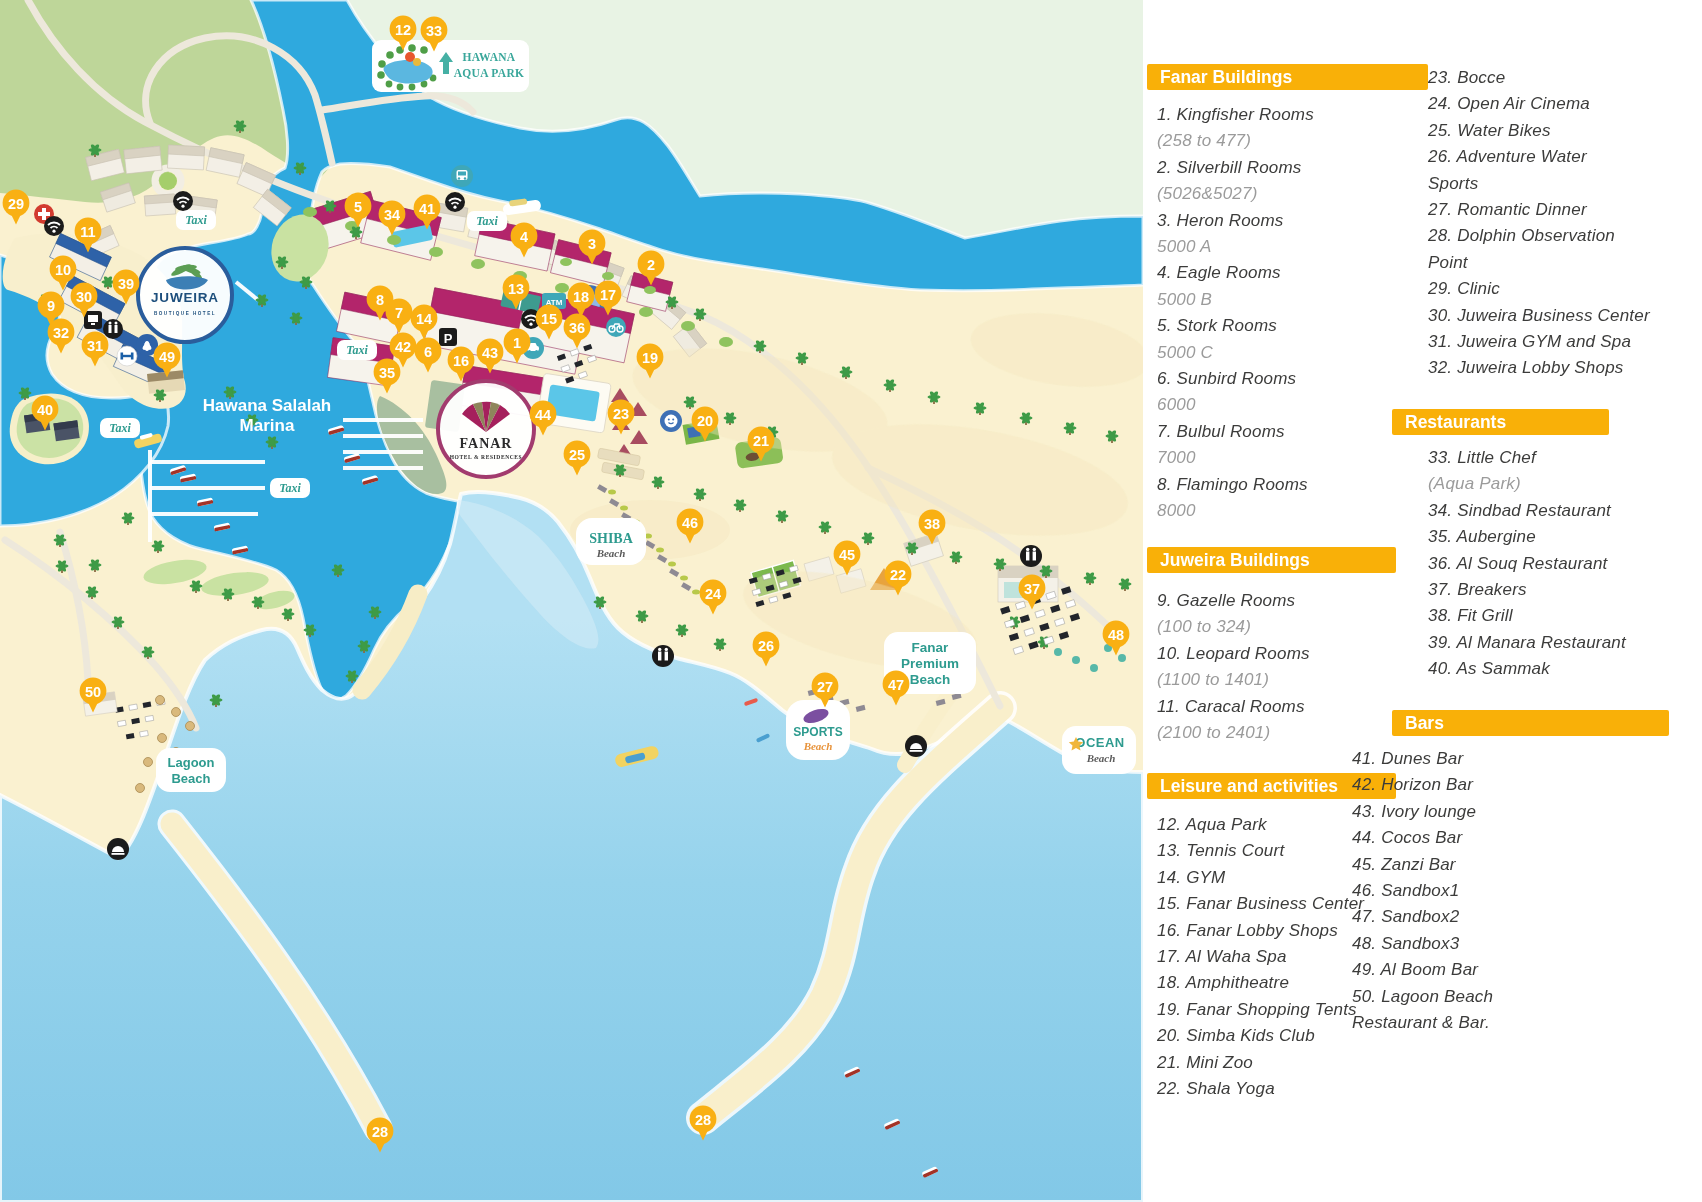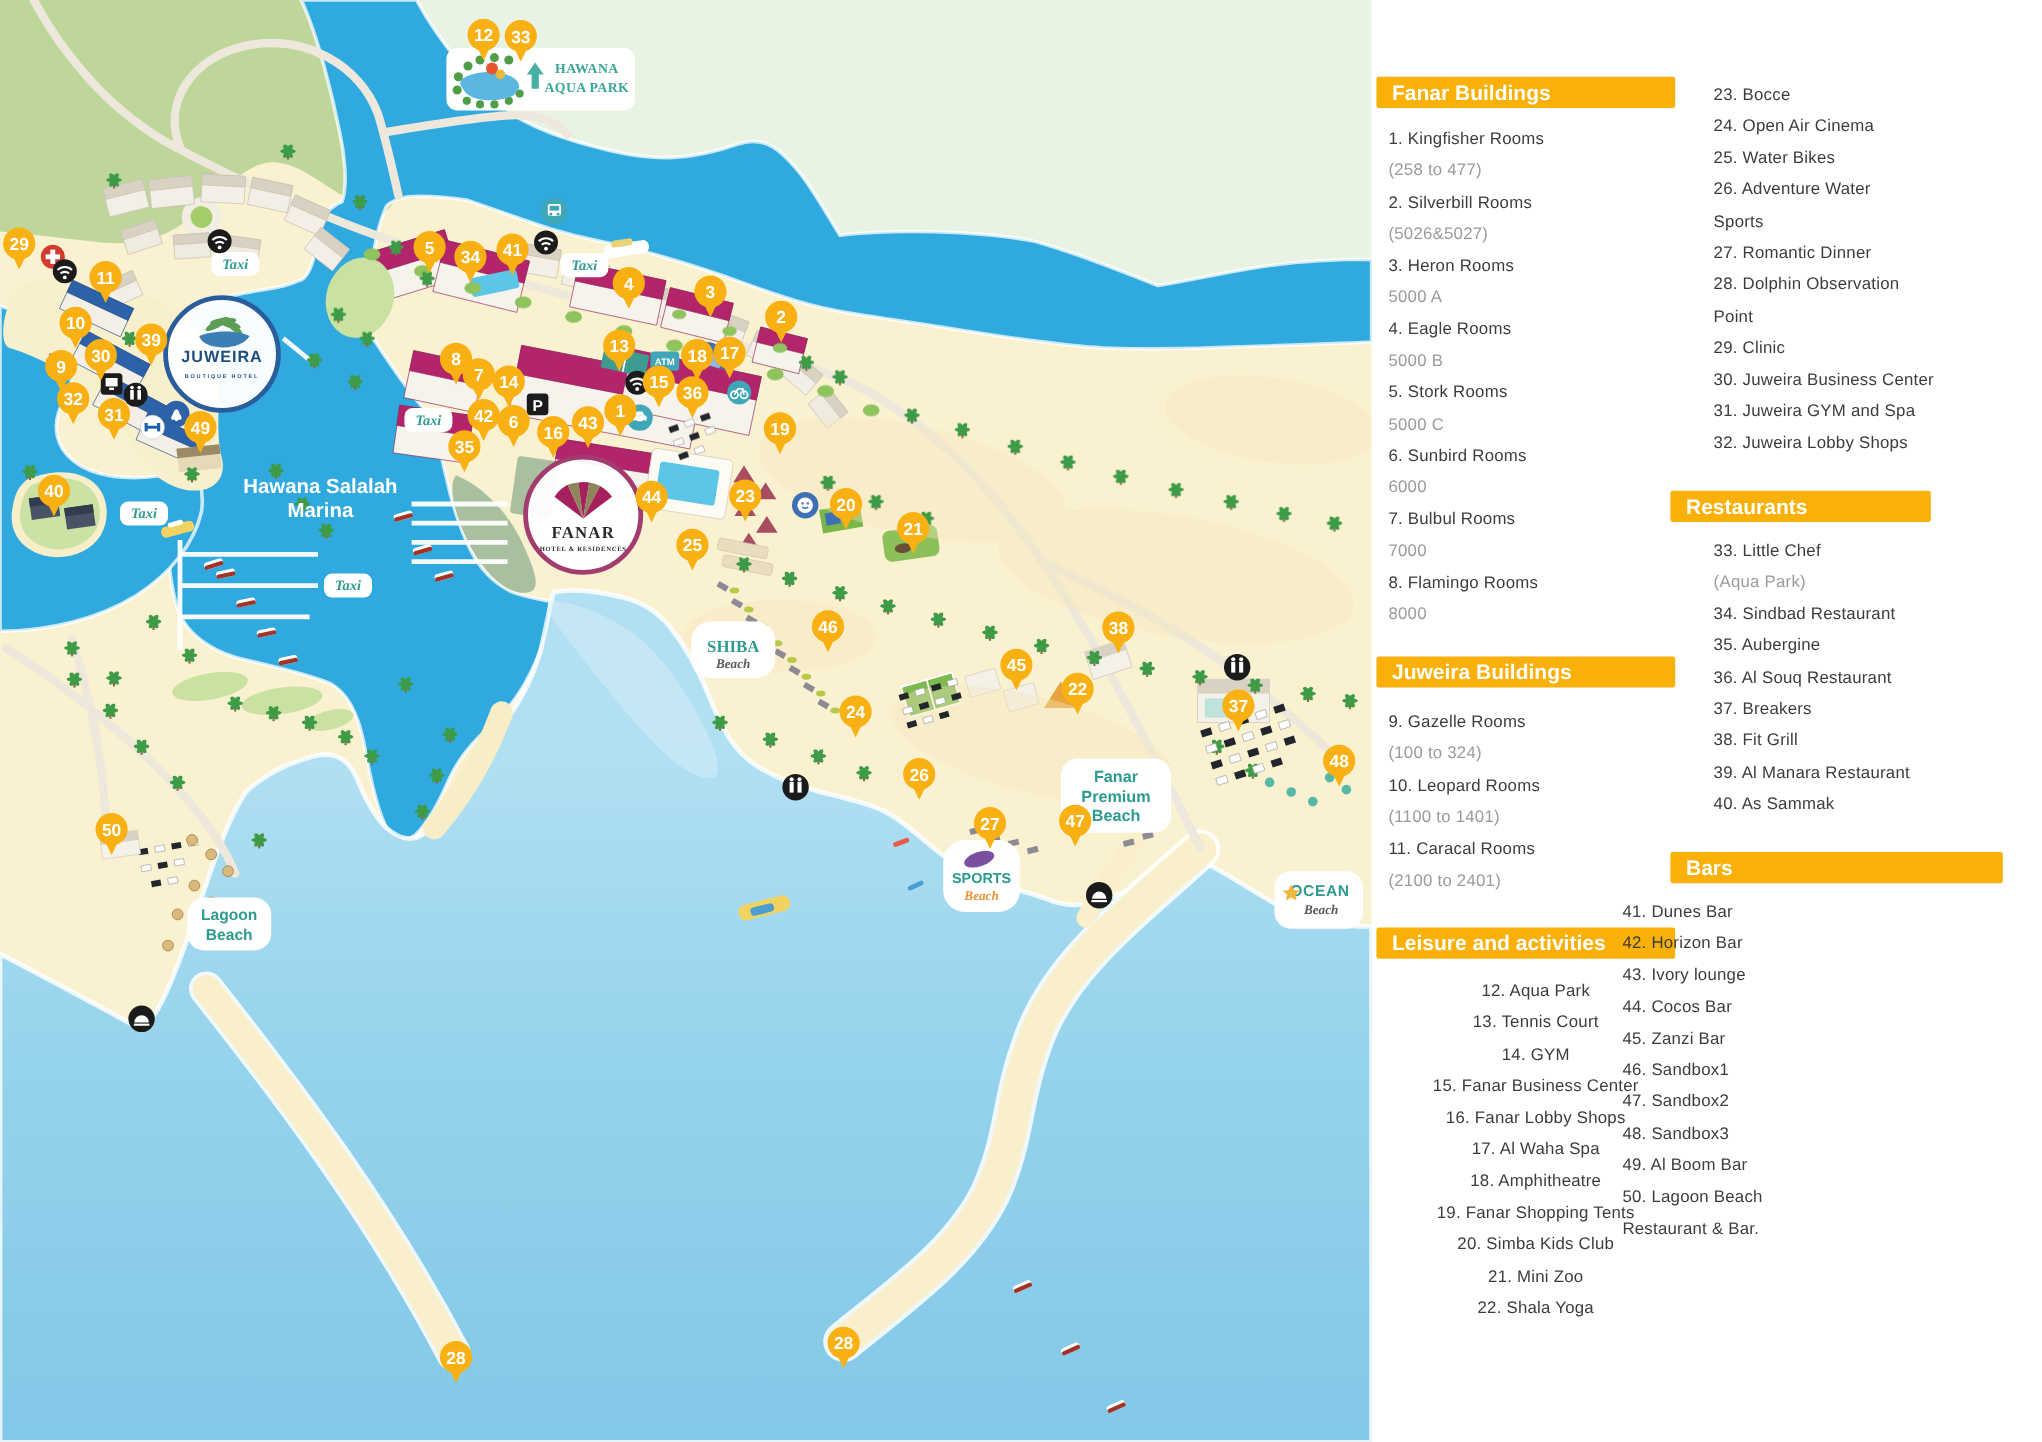--- a/index.html
+++ b/index.html
@@ -1,22 +1,22 @@
 <!DOCTYPE html>
 <html><head>
 <meta charset="utf-8">
 <style>
   html,body{margin:0;padding:0;background:#fff;}
   #page{position:relative;width:1702px;height:1202px;background:#ffffff;overflow:hidden;
         font-family:"Liberation Sans",sans-serif;}
   #map{position:absolute;left:0;top:0;}
   .hdr{position:absolute;background:#F9B008;color:#fff;font-weight:bold;font-size:17.5px;
        height:26px;line-height:26px;padding-left:13px;border-radius:2px;box-sizing:border-box;}
-  .blk{position:absolute;font-size:14px;color:#3C3C3B;line-height:26.4px;white-space:nowrap;
-       letter-spacing:0.2px;}
+  .blk{position:absolute;font-size:17px;color:#3C3C3B;line-height:26.4px;white-space:nowrap;
+       letter-spacing:0.2px;font-style:italic;}
   .gy{color:#9B9B9B;}
 </style>
 </head>
 <body>
 <div id="page">
 
 <svg id="map" width="1143" height="1202" viewBox="0 0 1143 1202" xmlns="http://www.w3.org/2000/svg">
 <defs>
   <linearGradient id="lag" x1="0" y1="620" x2="0" y2="1202" gradientUnits="userSpaceOnUse">
     <stop offset="0" stop-color="#B2E0F3"></stop>
@@ -1110,21 +1110,21 @@
           <text y="5.5">28</text>
         </g>
 
 <g transform="translate(703,1119)">
           <use href="#pin"></use>
           <text y="5.5">28</text>
         </g>
 </g>
 </svg>
 
-<div class="hdr" style="left:1147px;top:64px;width:249px;">Fanar Buildings</div>
+<div class="hdr" style="left:1147px;top:64px;width:281px;">Fanar Buildings</div>
 
 <div class="blk" style="left:1157px;top:102px;">
 1. Kingfisher Rooms<br>
 <span class="gy">(258 to 477)</span><br>
 2. Silverbill Rooms<br>
 <span class="gy">(5026&amp;5027)</span><br>
 3. Heron Rooms<br>
 <span class="gy">5000 A</span><br>
 4. Eagle Rooms<br>
 <span class="gy">5000 B</span><br>
@@ -1144,21 +1144,21 @@
 9. Gazelle Rooms<br>
 <span class="gy">(100 to 324)</span><br>
 10. Leopard Rooms<br>
 <span class="gy">(1100 to 1401)</span><br>
 11. Caracal Rooms<br>
 <span class="gy">(2100 to 2401)</span>
 </div>
 
 <div class="hdr" style="left:1147px;top:773px;width:249px;">Leisure and activities</div>
 
-<div class="blk" style="left:1194px;top:812px;text-align:center;">
+<div class="blk" style="left:1157px;top:812px;">
 12. Aqua Park<br>
 13. Tennis Court<br>
 14. GYM<br>
 15. Fanar Business Center<br>
 16. Fanar Lobby Shops<br>
 17. Al Waha Spa<br>
 18. Amphitheatre<br>
 19. Fanar Shopping Tents<br>
 20. Simba Kids Club<br>
 21. Mini Zoo<br>

